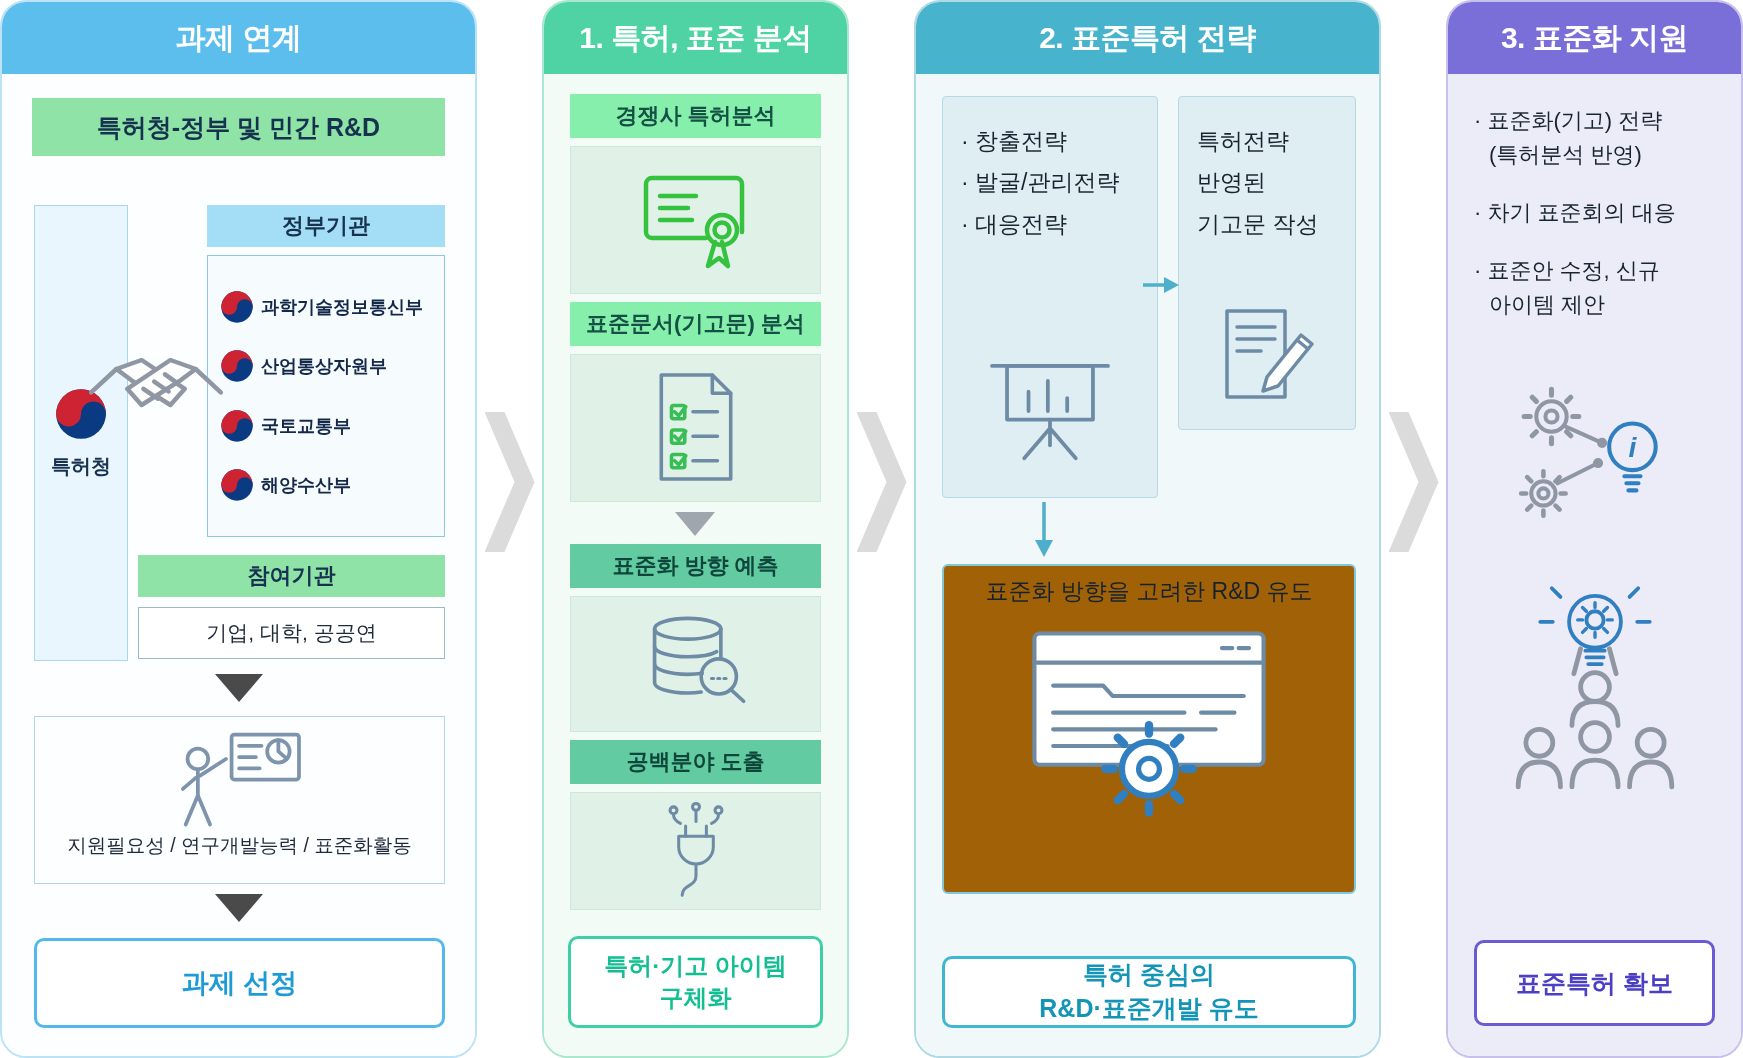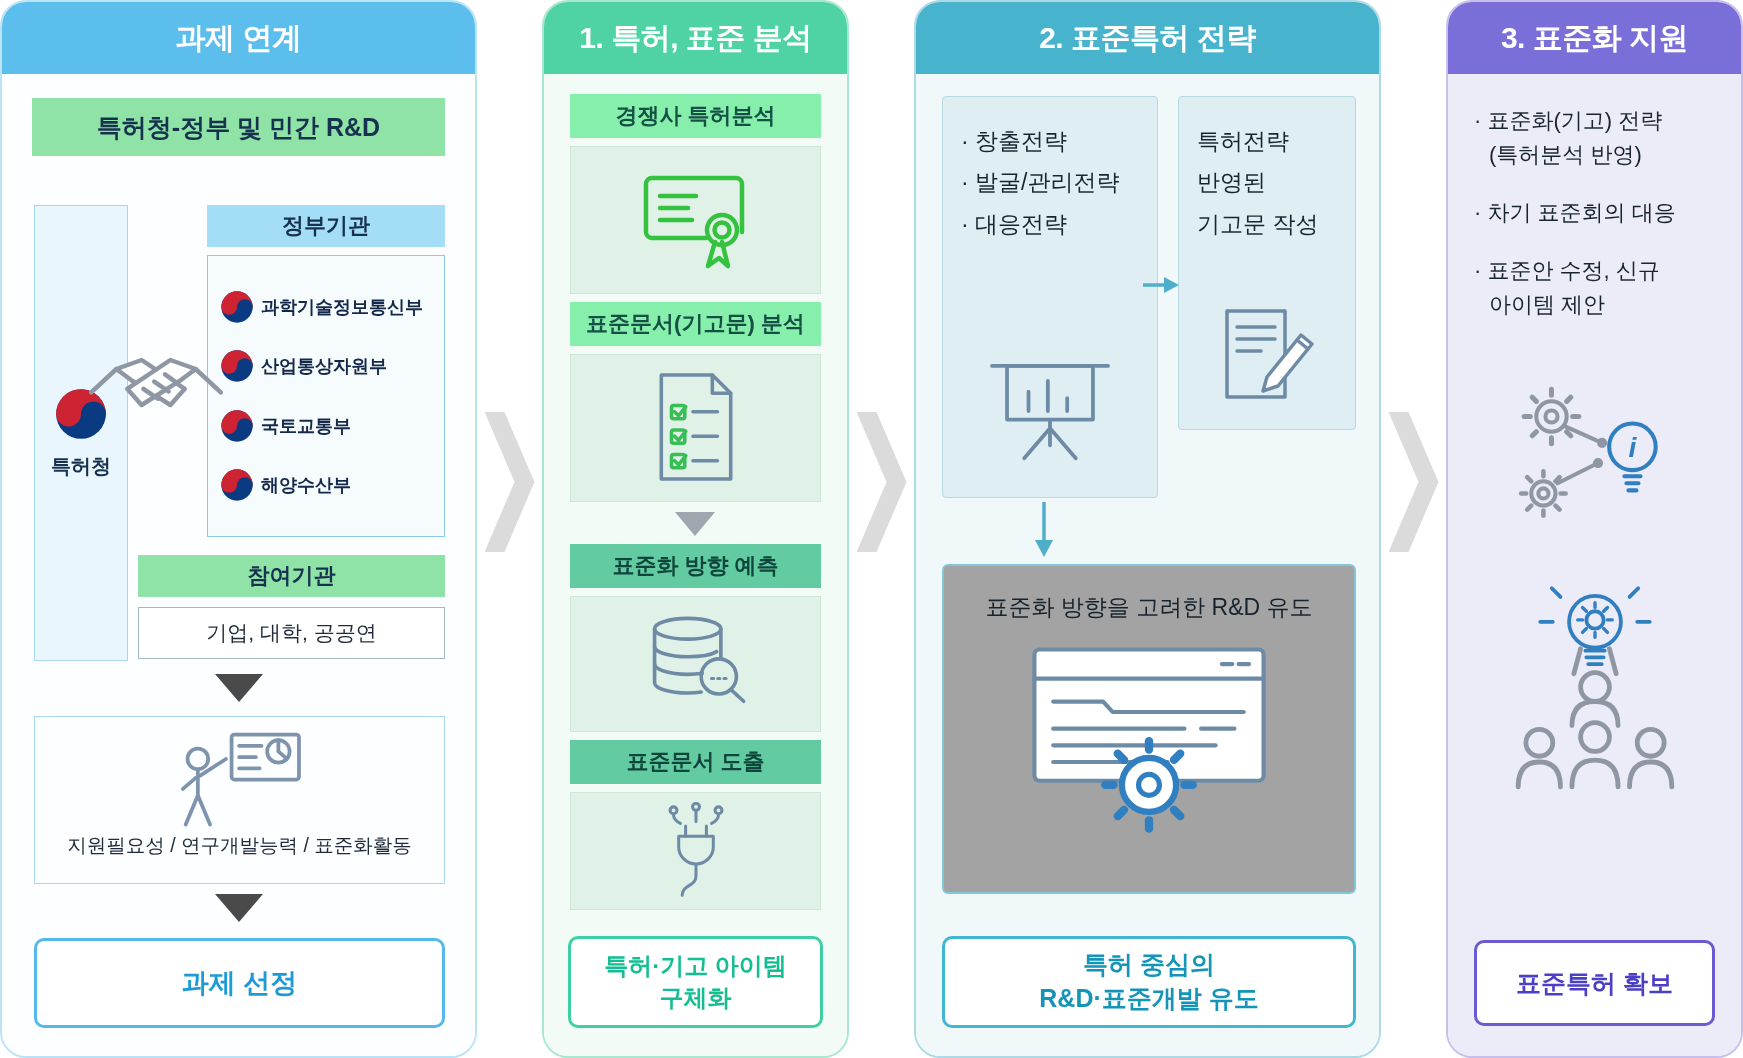--- a/index.html
+++ b/index.html
@@ -71,25 +71,25 @@
   
   .c3-box{position:absolute;background:#DFEEF3;border:1.5px solid #B6D9E2;border-radius:4px;
           display:flex;flex-direction:column;padding:24px 18px 16px}
   .c3-leftbox{left:26px;top:22px;width:216px;height:402px}
   .c3-rightbox{left:262px;top:22px;width:178px;height:334px}
   .c3-lines{font-size:23px;line-height:1.8;color:#18242f}
   .c3-leftbox svg{margin:auto auto 12px;width:134px;height:116px}
   .c3-rightbox svg{margin:auto auto 8px;width:112px;height:100px}
   .c3-harrow{left:226px;top:200px}
   .c3-varrow{left:116px;top:428px}
-  .c3-bigbox{position:absolute;left:26px;top:490px;width:414px;height:330px;background:#a3a3a3;border:2px solid #82C7D9;border-radius:6px;
-             display:flex;flex-direction:column;align-items:center;padding-top:26px}
+  .c3-bigbox{position:absolute;left:26px;top:490px;width:414px;height:330px;background:#a16207;border:2px solid #82C7D9;border-radius:6px;
+             display:flex;flex-direction:column;align-items:center;padding-top:10px}
   .c3-bigtitle{font-size:23px;color:#16232e}
   .c3-bigbox svg{margin-top:16px;width:250px;height:198px}
-  .c3-result{left:26px;bottom:28px;width:414px;height:92px;border:3px solid #3FB7D2;color:#1495B8;font-size:25px;line-height:1.35}
+  .c3-result{left:26px;bottom:28px;width:414px;height:72px;border:3px solid #3FB7D2;color:#1495B8;font-size:25px;line-height:1.35}
 
   
   .c4-bullets{left:26px;top:30px;width:247px;font-size:22px;line-height:1.55;color:#18242f}
   .c4-bullets .grp{margin-bottom:24px}
   .c4-bullets .ind{padding-left:15px}
   .c4-net{left:50%;transform:translateX(-50%);top:308px;width:172px;height:152px}
   .c4-person{left:50%;transform:translateX(-50%);top:466px;width:192px;height:300px}
   .c4-result{left:26px;bottom:30px;width:241px;height:86px;border:3px solid #6A5BD0;color:#4B3FC6;font-size:25px}
 </style>
 </head>
@@ -239,21 +239,21 @@
             <path d="M80,18 v28"></path>
             <path d="M16,35 c0,5.5 14.3,10 32,10 12,0 23,-2 28,-5"></path>
             <path d="M16,52 c0,5.5 14.3,10 32,10 5,0 10,-0.4 14,-1"></path>
             <circle cx="78" cy="64" r="17"></circle>
             <path d="M90,77 l12,11"></path>
             <path d="M71,66 h2 M77,66 h2 M83,66 h2" stroke-width="3"></path>
           </g>
         </svg>
       </div>
 
-      <div class="bar c2-bar dark c2-b4">표준문서 도출</div>
+      <div class="bar c2-bar dark c2-b4">공백분야 도출</div>
       <div class="c2-box c2-x4">
         <svg width="90" height="104" viewBox="0 0 104 118">
           <g fill="none" stroke="#6E8BA6" stroke-width="3.5" stroke-linecap="round" stroke-linejoin="round">
             <circle cx="26" cy="12" r="4"></circle>
               <circle cx="52" cy="8" r="4"></circle>
               <circle cx="78" cy="12" r="4"></circle>
             <path d="M26,17 q0,6 8,10 M52,13 v12 M78,17 q0,6 -8,10"></path>
             <path d="M40,42 v-12 M64,42 v-12"></path>
             <path d="M32,42 h40 v12 a20,20 0 0 1 -40,0 z"></path>
             <path d="M52,76 v12 c0,12 -16,10 -16,22"></path>

